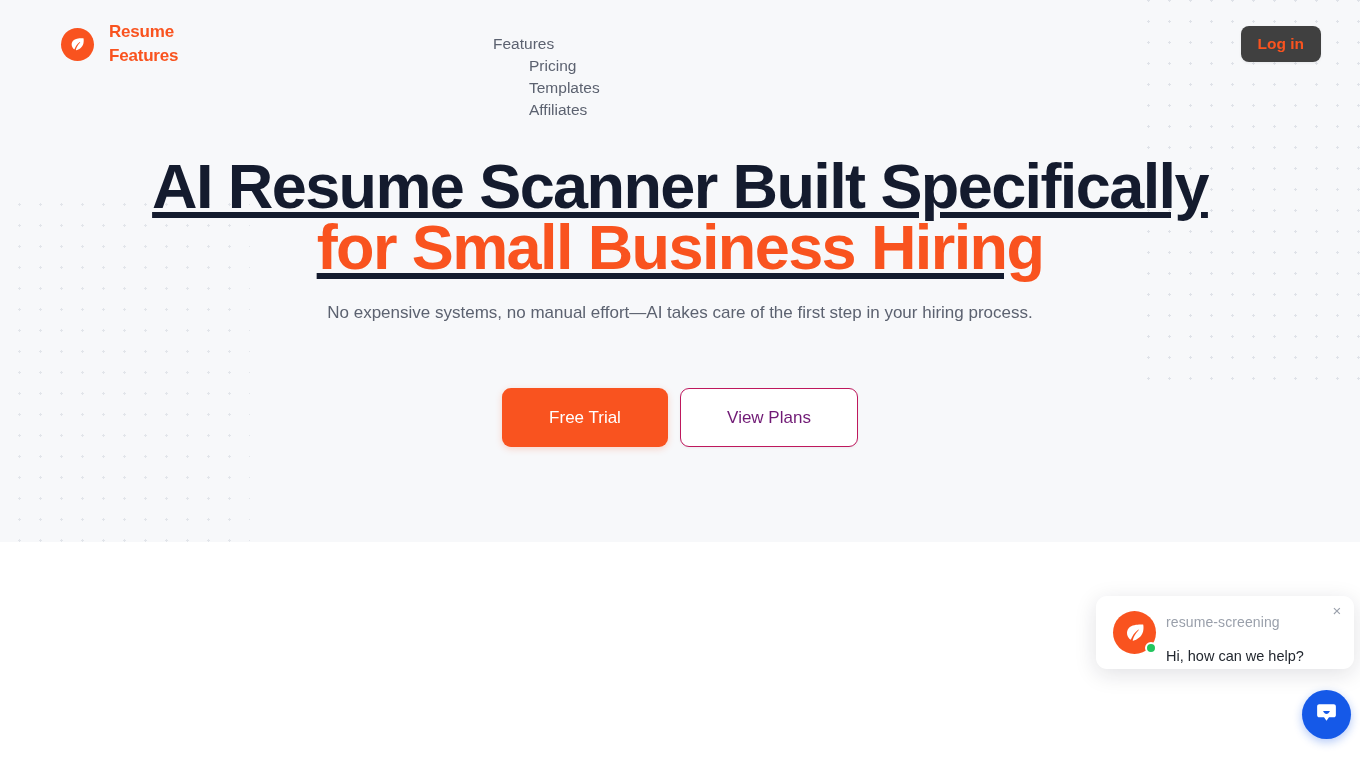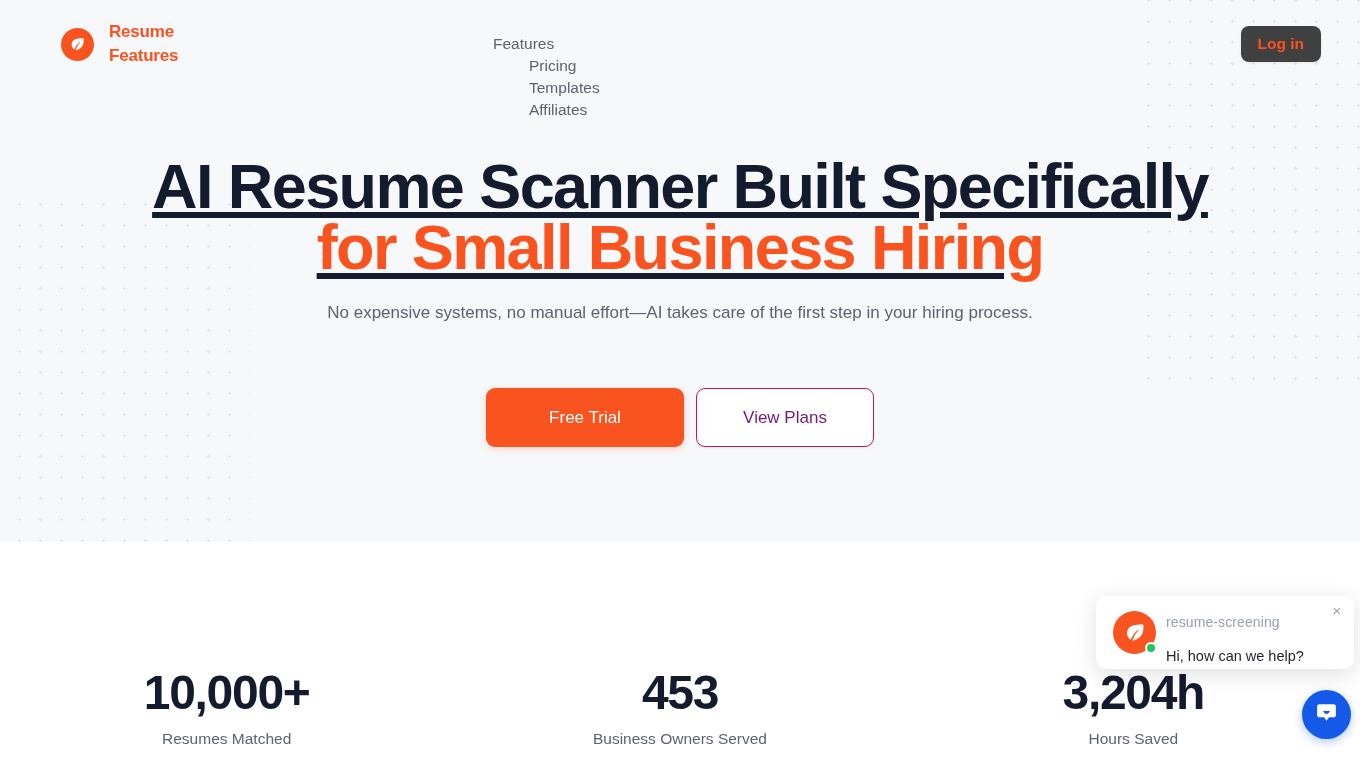--- a/index.html
+++ b/index.html
@@ -166,21 +166,21 @@
     position: absolute;
     left: 0;
     top: 388px;
     width: 1360px;
     display: flex;
     justify-content: center;
     align-items: center;
     gap: 12px;
   }
   .btn-primary {
-    width: 198px;
+    width: 166px;
     height: 59px;
     border: none;
     border-radius: 9px;
     background: #f9531f;
     color: #ffffff;
     font-family: "Liberation Sans", sans-serif;
     font-size: 17px;
     font-weight: 500;
     cursor: pointer;
     box-shadow: 0 2px 7px rgba(249,83,31,0.22);
@@ -355,34 +355,20 @@
       <span class="line2">for Small Business Hiring</span>
     </h1>
     <p class="subhead">No expensive systems, no manual effort—AI takes care of the first step in your hiring process.</p>
 
     <div class="cta-row">
       <button class="btn-primary">Free Trial</button>
       <button class="btn-secondary">View Plans</button>
     </div>
   </div>
 
-  <div class="stats">
-    <div class="stat">
-      <div class="stat-value">10,000+</div>
-      <div class="stat-label">Resumes Matched</div>
-    </div>
-    <div class="stat">
-      <div class="stat-value">453</div>
-      <div class="stat-label">Business Owners Served</div>
-    </div>
-    <div class="stat">
-      <div class="stat-value">3,204h</div>
-      <div class="stat-label">Hours Saved</div>
-    </div>
-  </div>
 
   <div class="chat-popup">
     <div class="chat-avatar-wrap">
       <div class="chat-avatar">
         <svg width="26" height="26" viewBox="0 0 24 24" aria-hidden="true">
           <path d="M19.5 4.2C19.5 4.2 9.8 3.2 6.3 7.4c-3.1 3.7-1.4 8.6 1.3 10.6 0.3 0.2 0.6 0.1 0.7-0.2 1.1-3 3.3-6.5 6.6-8.9 0.3-0.2 0.7 0.2 0.4 0.5-2.9 2.9-4.7 6.4-5.4 9.2-0.1 0.4 0.2 0.7 0.5 0.6 3.3-0.9 7.7-3.4 9-8.3 0.6-2.3 0.5-4.7 0.3-6.1-0.03-0.3-0.2-0.5-0.2-0.6z" fill="#ffffff"></path>
         </svg>
       </div>
       <span class="chat-online-dot"></span>
     </div>

